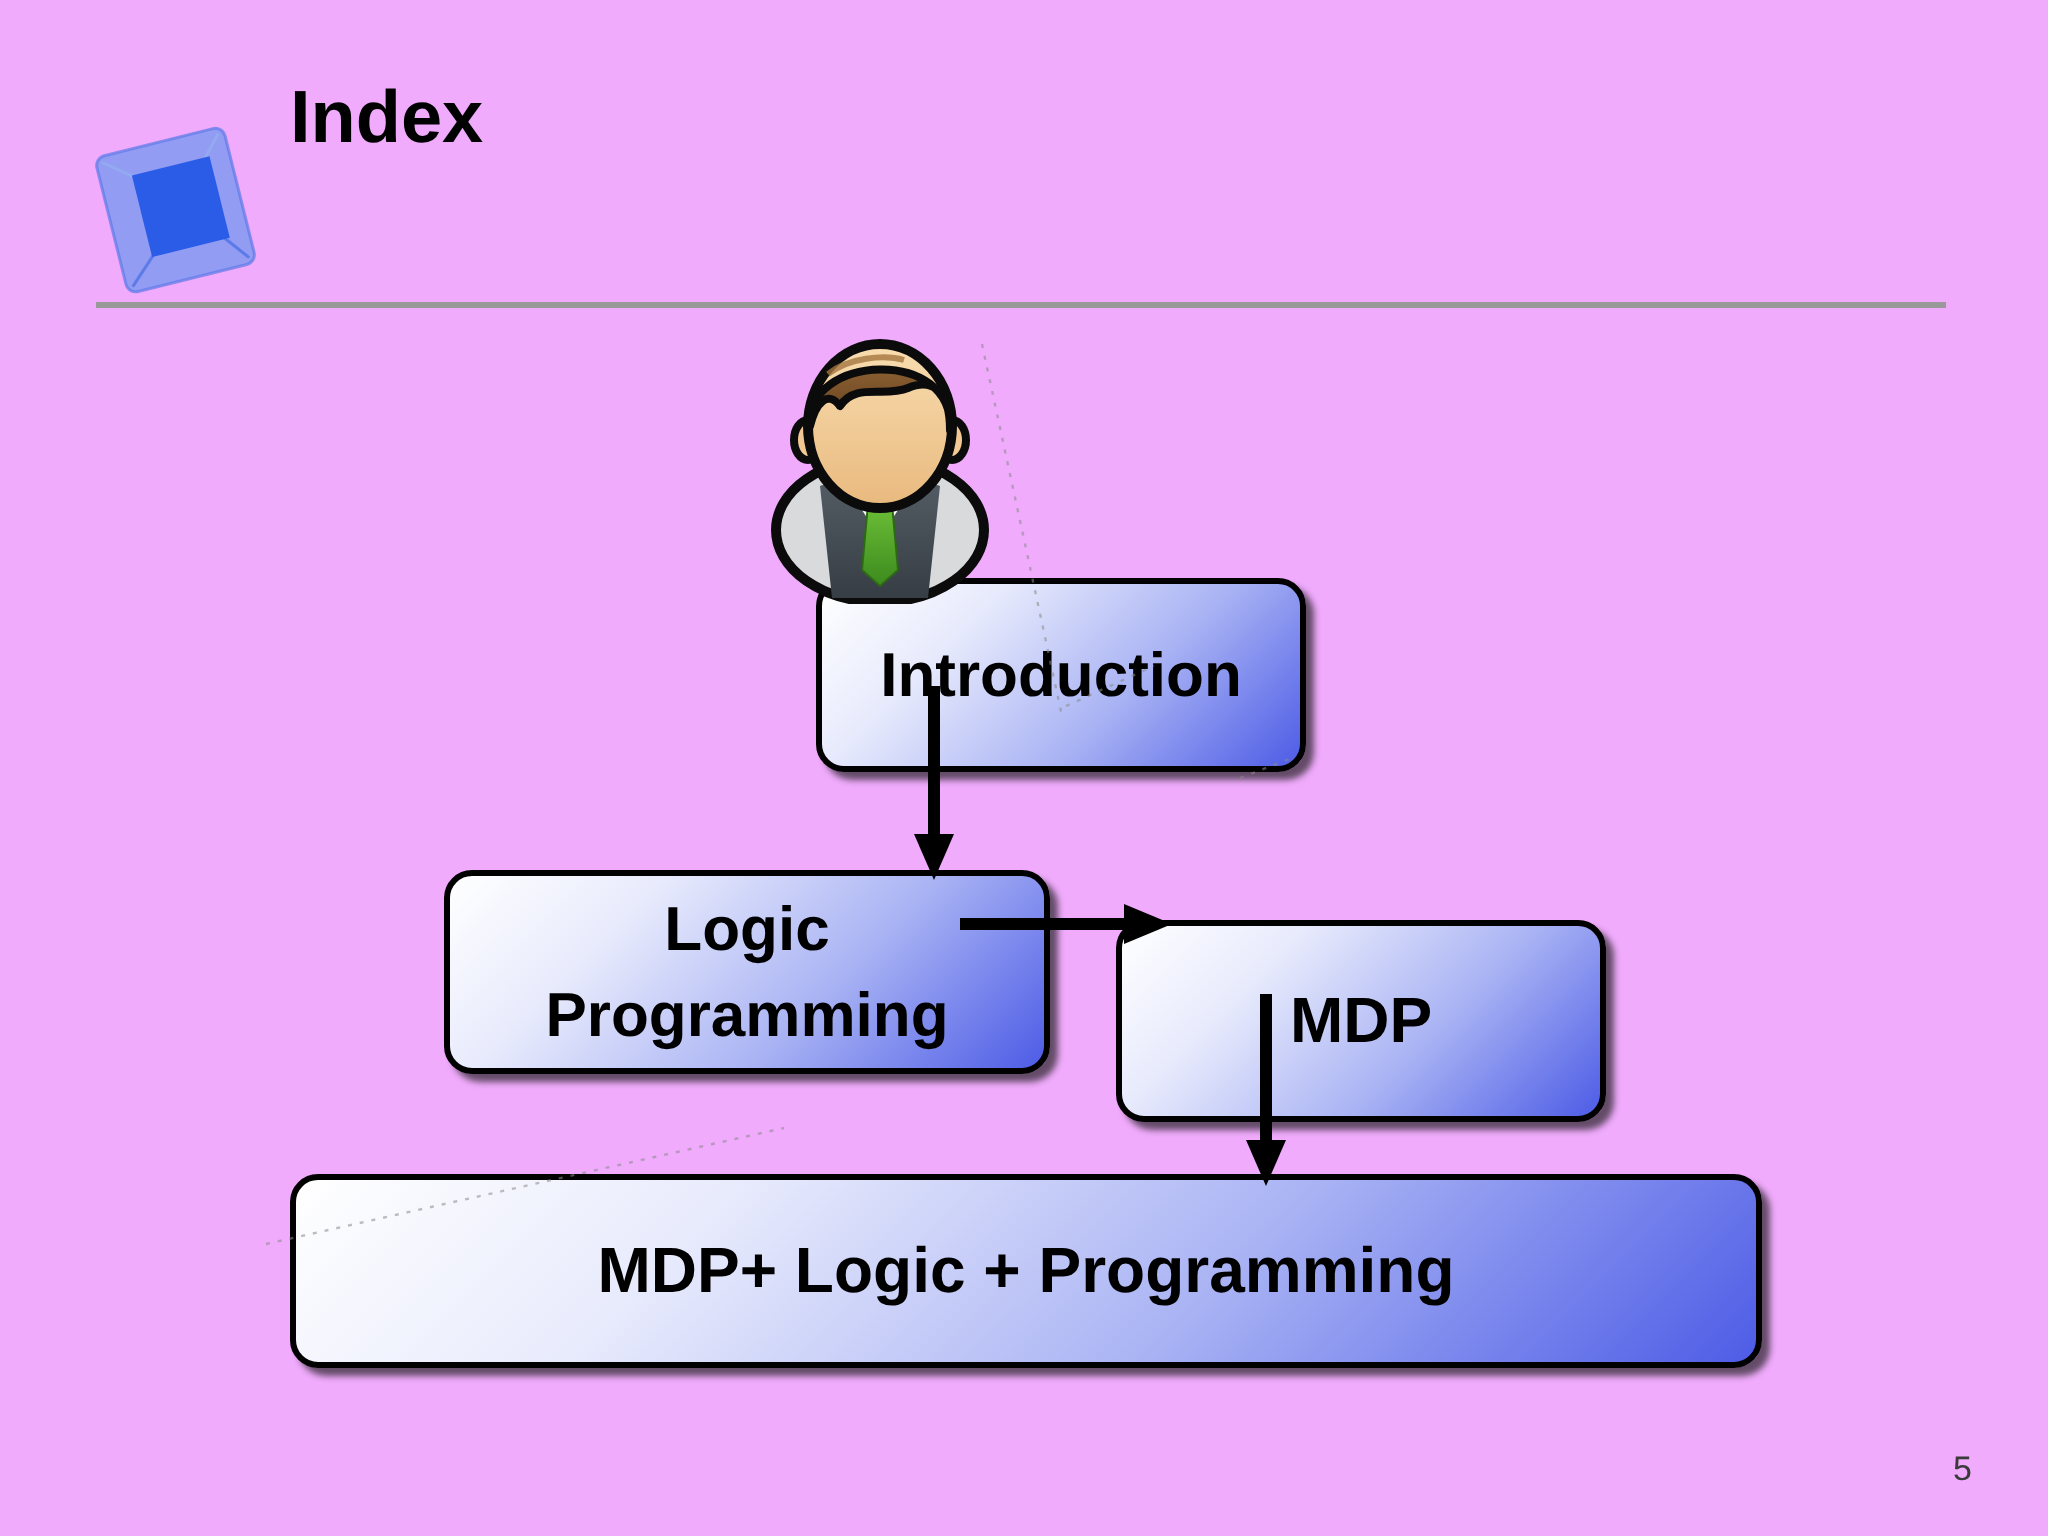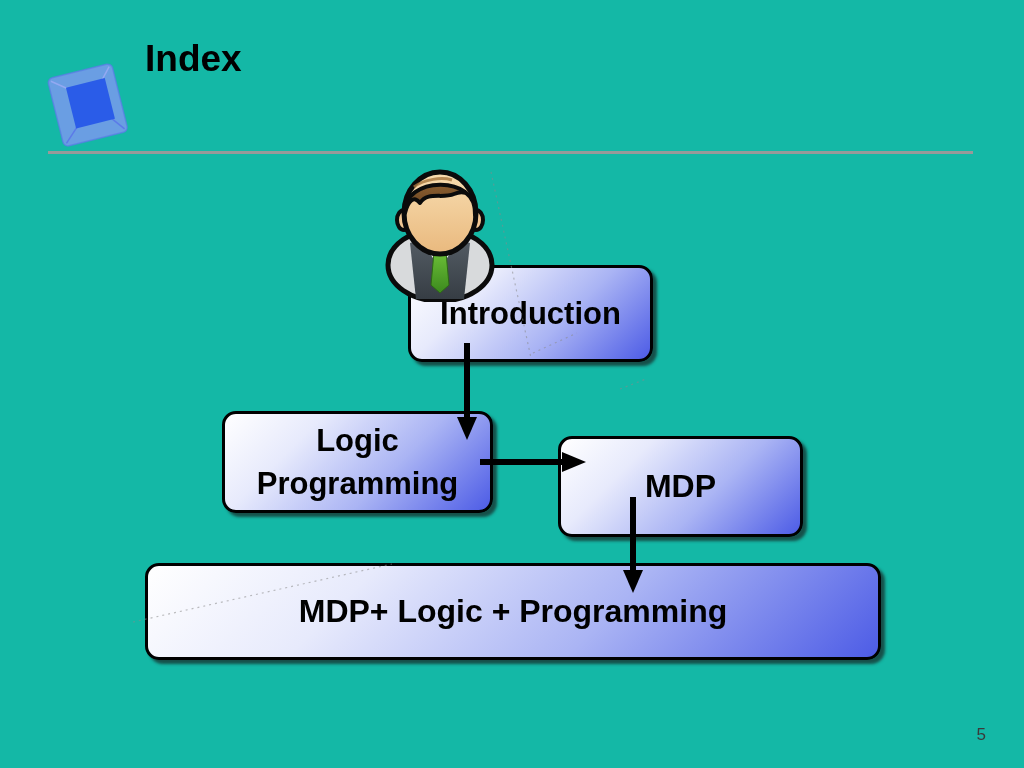--- a/index.html
+++ b/index.html
@@ -1,20 +1,20 @@
 <!DOCTYPE html>
 <html><head>
 <meta charset="utf-8">
 <style>
   * { margin: 0; padding: 0; box-sizing: border-box; }
   html, body { background: #e8e8e8; }
   .slide {
     position: relative;
     width: 1024px; height: 768px;
-    background: #14b8a6;
+    background: #f0abfc;
     font-family: "Liberation Sans", sans-serif;
     overflow: hidden;
   }
   .slide-title {
     position: absolute;
     left: 145px; top: 40px;
     font-size: 37px;
     font-weight: bold;
     color: #000000;
     line-height: 1;
@@ -35,23 +35,24 @@
     display: flex;
     align-items: center;
     justify-content: center;
     text-align: center;
     font-weight: bold;
     color: #000000;
     border: 3px solid #000000;
     border-radius: 14px;
     background: linear-gradient(135deg, #ffffff 0%, #e7eafc 28%, #aab4f4 62%, #4d5ce6 100%);
     box-shadow: 4px 4px 3px rgba(25,25,25,0.65);
+    margin-top: 24px;
   }
   .node-intro { left: 408px; top: 265px; width: 245px; height: 97px; font-size: 31px; }
-  .node-logic { left: 222px; top: 411px; width: 271px; height: 102px; font-size: 31px;
+  .node-logic { left: 222px; top: 411px; width: 303px; height: 102px; font-size: 31px;
                 line-height: 1.4; white-space: pre-line; }
   .node-mdp   { left: 558px; top: 436px; width: 245px; height: 101px; font-size: 32px; }
   .node-combo { left: 145px; top: 563px; width: 736px; height: 97px; font-size: 32px; }
   .overlay {
     position: absolute;
     left: 0; top: 0;
     width: 1024px; height: 768px;
     pointer-events: none;
   }
   .avatar {

